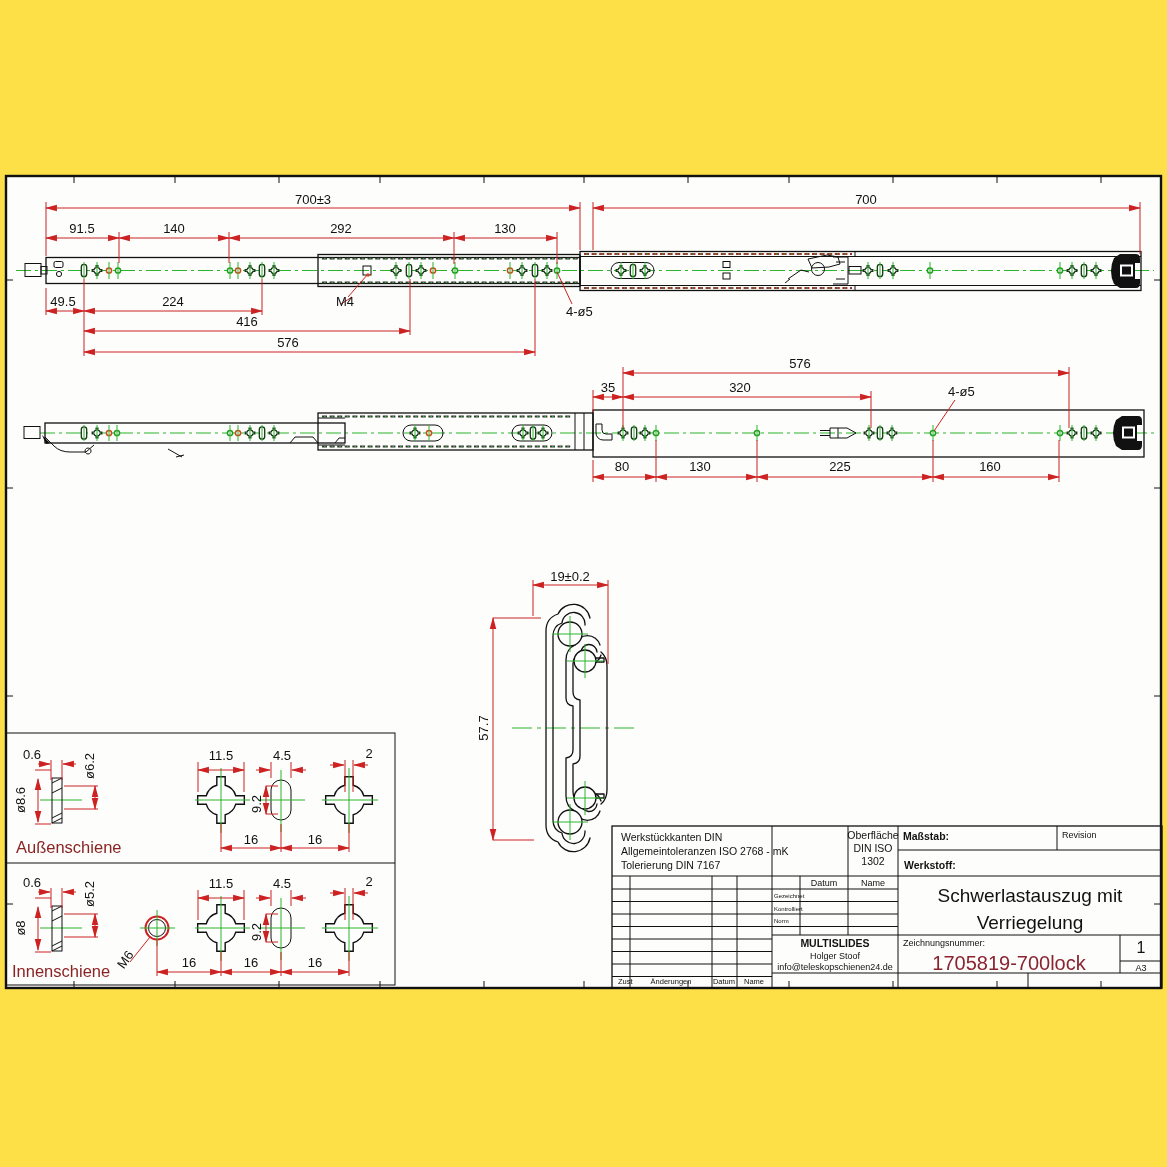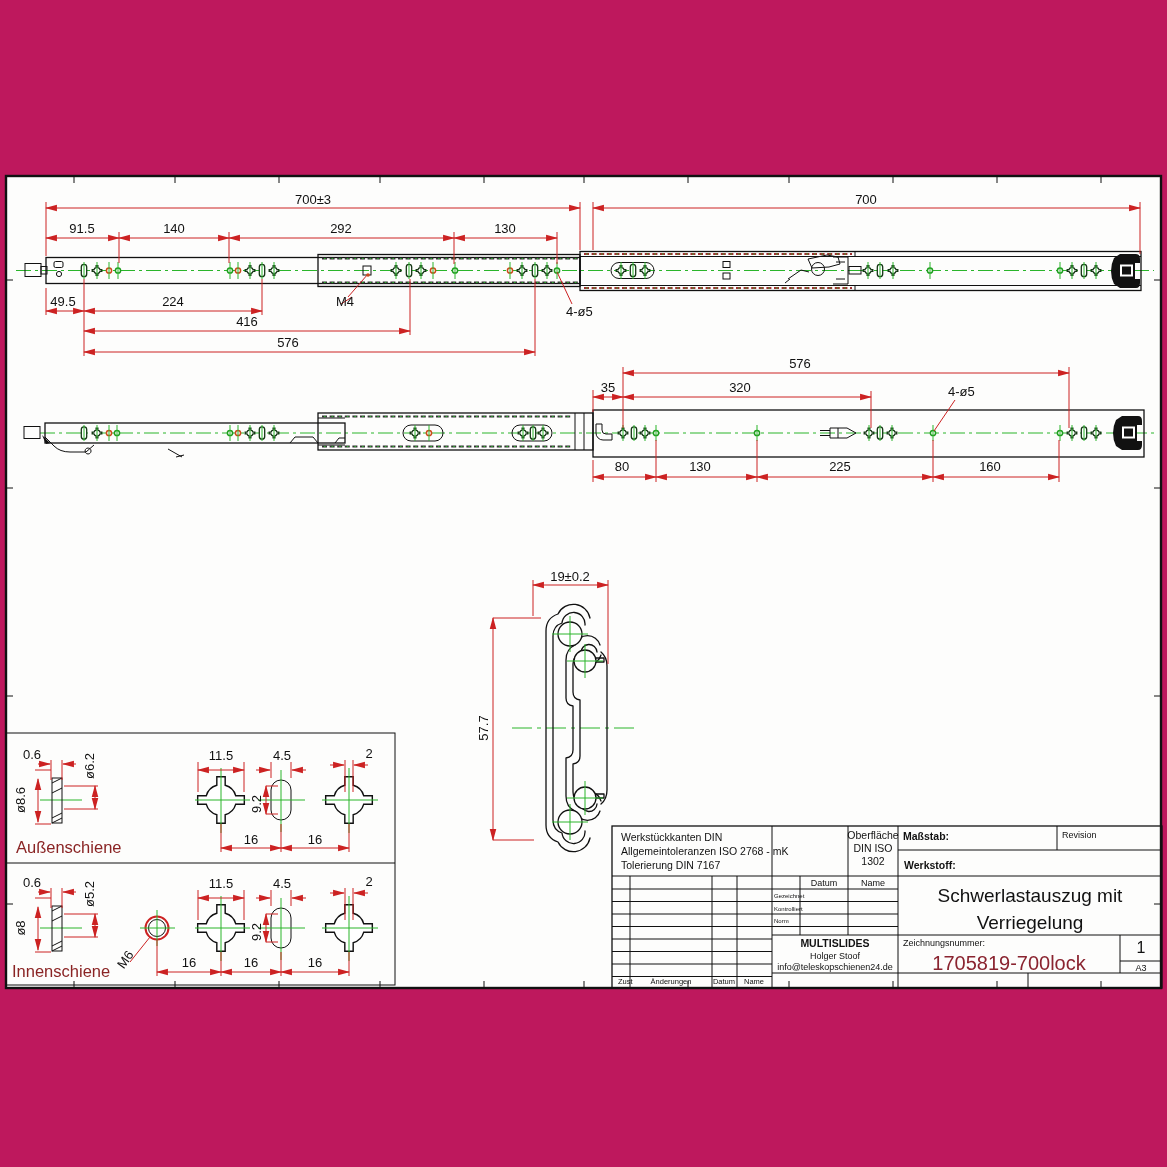--- a/index.html
+++ b/index.html
@@ -1,16 +1,16 @@
 <!DOCTYPE html>
 <html><head>
 <meta charset="utf-8">
 <style>
   html,body{margin:0;padding:0;background:#fff;}
-  #sheet{width:1167px;height:1167px;position:relative;background:#be185d;font-family:"Liberation Sans",sans-serif;}
+  #sheet{width:1167px;height:1167px;position:relative;background:#fde047;font-family:"Liberation Sans",sans-serif;}
   svg{position:absolute;left:0;top:0;}
   text{font-family:"Liberation Sans",sans-serif;fill:#111;}
   .d{font-size:13px;}
   .sm{font-size:10.5px;}
   .xs{font-size:6px;}
   .t9{font-size:9px;}
   .t7{font-size:7.5px;}
   .lbl{font-size:16.5px;fill:#8a2424;}
   .big{font-size:19px;}
   .num{font-size:20px;fill:#8a2430;}

